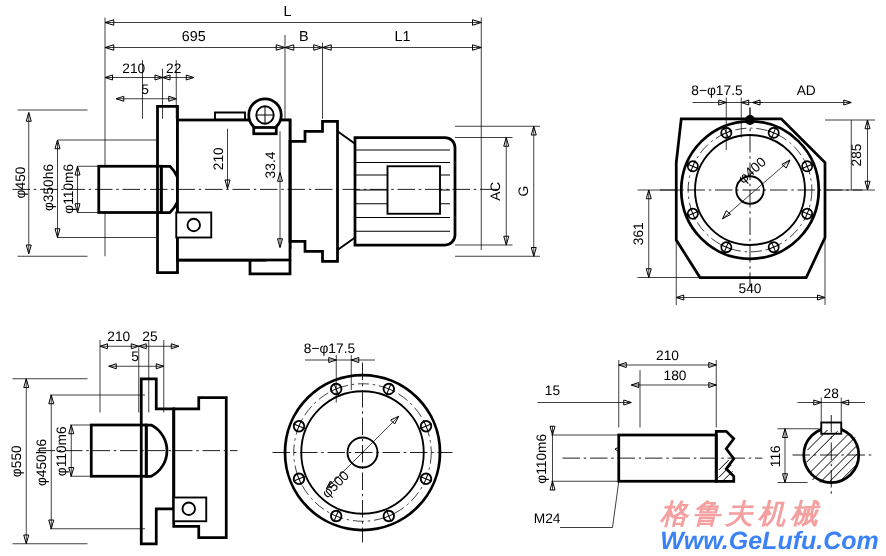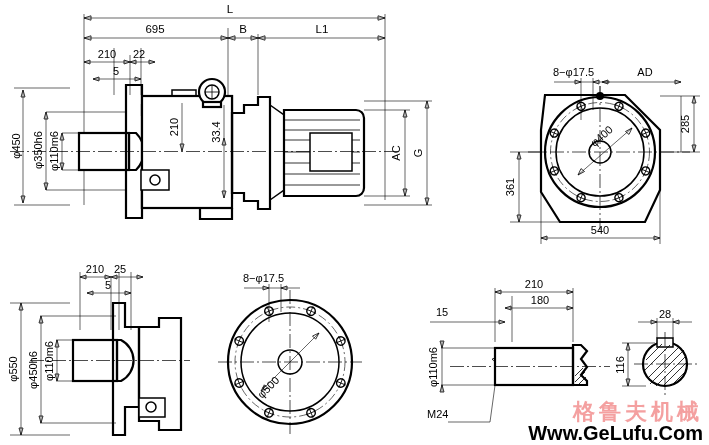--- a/index.html
+++ b/index.html
@@ -11,23 +11,23 @@
   .med{stroke-width:1.5;}
   .thin{stroke-width:0.8;}
   .dim{stroke:#000;stroke-width:0.6;fill:none;}
   .ext{stroke:#000;stroke-width:0.6;fill:none;}
   .center{stroke:#000;stroke-width:0.7;fill:none;stroke-dasharray:14 3 2 3;}
   .center2{stroke:#000;stroke-width:0.6;fill:none;stroke-dasharray:9 3 2 3;}
   .wht{fill:#fff;}
   text{font-family:"Liberation Sans",sans-serif;fill:#000;}
   .t{font-size:11.5px;}
   .t2{font-size:11px;}
-  .wm{position:absolute;right:6px;bottom:2px;text-align:right;line-height:1.0;}
+  .wm{position:absolute;right:6px;bottom:2px;text-align:left;line-height:1.0;font-style:italic;}
   .wm .cn{font-size:22px;color:#f4a0a0;letter-spacing:4px;font-family:"DejaVu Sans",sans-serif;font-weight:bold;}
-  .wm .en{font-size:20px;color:#000000;font-family:"Liberation Sans",sans-serif;font-weight:bold;}
+  .wm .en{font-size:20px;color:#3b82f6;font-family:"Liberation Sans",sans-serif;font-weight:bold;}
 </style>
 </head>
 <body>
 
 <div id="sheet">
 
 <svg width="709" height="445" viewBox="0 0 709 445">
 
   <g>
 

